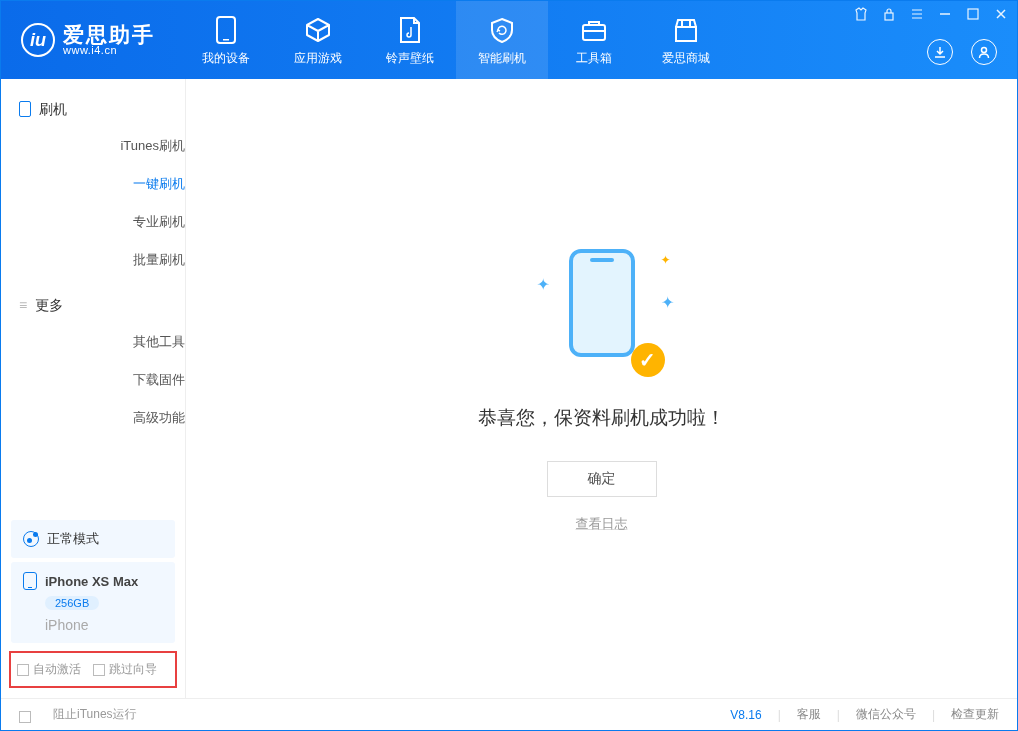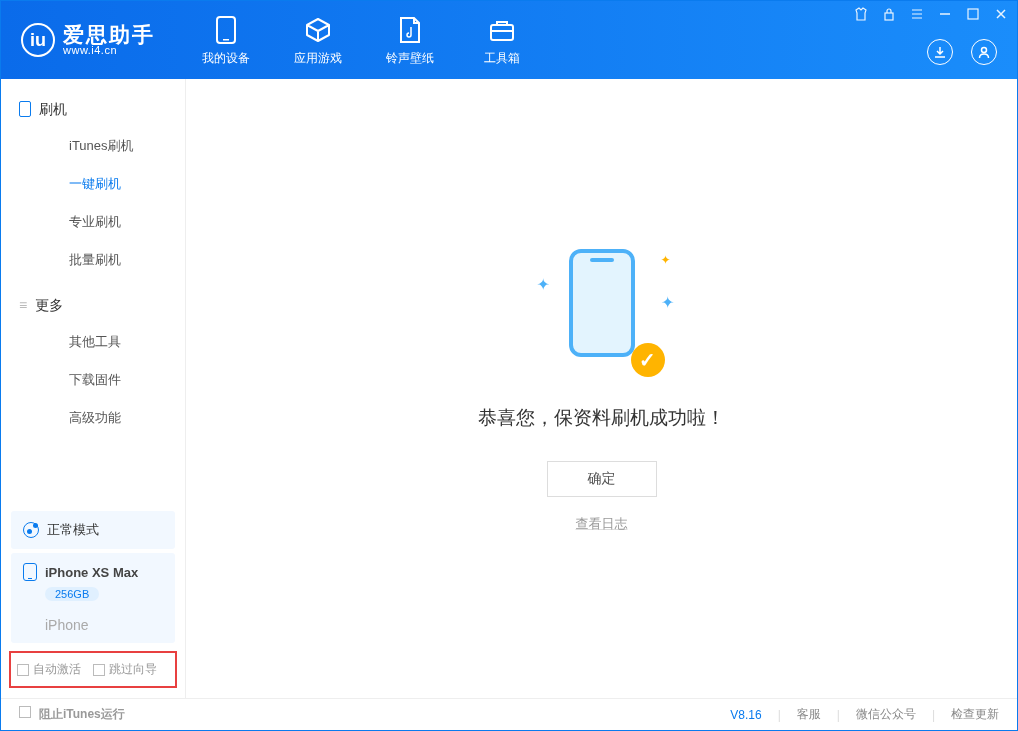--- a/index.html
+++ b/index.html
@@ -1,66 +1,66 @@
 <!DOCTYPE html>
 <html><head>
 <meta charset="utf-8">
 <style>
 * { margin: 0; padding: 0; box-sizing: border-box; font-family: "Microsoft YaHei", "PingFang SC", sans-serif; }
 body { width: 1018px; height: 731px; background: #fff; overflow: hidden; border: 1px solid #0a7bee; display: flex; flex-direction: column; }
 .header { height: 78px; background: linear-gradient(90deg, #0a6bea, #1a8dfb); display: flex; align-items: center; padding: 0 10px 0 20px; color: #fff; position: relative; }
 .logo-wrap { display: flex; align-items: center; gap: 8px; margin-right: 25px; }
-.logo-circle { width: 34px; height: 34px; border: 2.5px solid #fff; border-radius: 50%; display: flex; align-items: center; justify-content: center; font-weight: bold; font-size: 18px; }
+.logo-circle { width: 34px; height: 34px; border: 2.5px solid #fff; border-radius: 50%; display: flex; align-items: center; justify-content: center; font-weight: bold; font-size: 18px; font-style: italic; }
 .logo-text { display: flex; flex-direction: column; line-height: 1; }
 .logo-title { font-size: 21px; font-weight: 600; letter-spacing: 2px; }
 .logo-sub { font-size: 11px; letter-spacing: 0.5px; }
 .nav { display: flex; height: 100%; }
 .nav-item { width: 92px; height: 100%; display: flex; flex-direction: column; align-items: center; justify-content: center; gap: 4px; cursor: pointer; }
 .nav-item.active { background: rgba(255,255,255,0.12); }
 .nav-icon { width: 32px; height: 32px; display: flex; align-items: center; justify-content: center; }
 .nav-label { font-size: 12px; }
 .window-controls { position: absolute; right: 8px; top: 5px; display: flex; gap: 12px; align-items: center; }
 .window-controls div { width: 16px; height: 16px; display: flex; align-items: center; justify-content: center; cursor: pointer; opacity: 0.9; }
 .header-right-icons { position: absolute; right: 20px; bottom: 14px; display: flex; gap: 18px; }
 .header-right-icons div { width: 26px; height: 26px; border: 1.8px solid #fff; border-radius: 50%; display: flex; align-items: center; justify-content: center; cursor: pointer; }
 .body-wrap { flex: 1; display: flex; overflow: hidden; }
 .sidebar { width: 185px; border-right: 1px solid #eee; display: flex; flex-direction: column; padding-top: 14px; }
 .side-group-title { display: flex; align-items: flex-start; gap: 8px; padding: 8px 18px; font-size: 14px; color: #333; font-weight: 500; }
 .side-device-icon { width: 12px; height: 16px; border: 1.5px solid #0a7bee; border-radius: 2px; display: inline-block; }
 .side-more-icon { color: #bbb; font-size: 14px; }
-.side-items { padding: 0 0 10px 28px; }
+.side-items { padding: 0 0 10px 28px; text-align: right; }
 .side-item { padding: 10px 0 10px 40px; font-size: 13px; color: #555; cursor: pointer; }
 .side-item.active { color: #0a7bee; }
 .side-bottom { margin-top: auto; }
 .mode-row { margin: 4px 10px; padding: 10px 12px; background: #f2f8ff; border-radius: 3px; display: flex; align-items: center; gap: 8px; font-size: 13px; color: #333; }
 .mode-icon { width: 16px; height: 16px; border: 1.5px solid #0a7bee; border-radius: 50%; display: flex; align-items: center; justify-content: center; }
 .mode-icon::before { content: ""; width: 5px; height: 5px; background: #0a7bee; border-radius: 50%; margin-left: -3px; margin-top: 3px; box-shadow: 6px -6px 0 0 #0a7bee; }
 .device-row { margin: 4px 10px 8px; padding: 10px 12px; background: #f2f8ff; border-radius: 3px; }
 .device-name-line { display: flex; align-items: center; gap: 8px; font-size: 13px; font-weight: 600; color: #444; }
 .device-phone-icon { width: 14px; height: 18px; border: 1.5px solid #0a7bee; border-radius: 3px; display: flex; align-items: flex-end; justify-content: center; }
 .device-phone-icon::after { content: ""; width: 4px; height: 1.5px; background: #0a7bee; margin-bottom: 1px; }
-.device-storage { display: inline-block; margin: 6px 0 12px 22px; padding: 1px 10px; background: #e0f0ff; border-radius: 10px; font-size: 11px; color: #0a7bee; }
+.device-storage { display: inline-block; margin: 6px 0 3px 22px; padding: 1px 10px; background: #e0f0ff; border-radius: 10px; font-size: 11px; color: #0a7bee; }
 .device-type { margin: 4px 0 0 22px; font-size: 14px; color: #aaa; }
 .checkbox-row { margin: 8px 8px 10px; padding: 8px 6px; border: 2px solid #e84040; display: flex; gap: 12px; align-items: center; }
 .cbox { display: flex; align-items: center; gap: 4px; font-size: 12px; color: #999; cursor: pointer; }
 .cbox-sq { width: 12px; height: 12px; border: 1px solid #bbb; }
 .content { flex: 1; display: flex; flex-direction: column; align-items: center; justify-content: center; position: relative; }
 .phone-illustration { position: relative; width: 110px; height: 130px; margin-bottom: 30px; }
 .phone-body { width: 66px; height: 108px; border: 4px solid #4db1f8; border-radius: 12px; background: #e3f4fe; position: absolute; left: 22px; top: 4px; }
 .phone-body::before { content: ""; position: absolute; left: 50%; top: 5px; transform: translateX(-50%); width: 24px; height: 4px; background: #4db1f8; border-radius: 2px; }
 .checkmark-badge { position: absolute; right: -8px; bottom: -2px; width: 34px; height: 34px; background: #ffb400; border-radius: 50%; display: flex; align-items: center; justify-content: center; color: #fff; font-size: 20px; font-weight: bold; }
 .sparkle { position: absolute; color: #4db1f8; font-size: 16px; }
 .sparkle.s1 { left: -10px; top: 30px; }
 .sparkle.s2 { right: -14px; top: 8px; color: #ffb400; font-size: 12px; }
 .sparkle.s3 { right: -18px; top: 48px; }
 .success-title { font-size: 19px; color: #333; font-weight: 500; margin-bottom: 30px; }
 .confirm-btn { padding: 8px 40px; border: 1px solid #ddd; background: #fff; font-size: 14px; color: #555; cursor: pointer; margin-bottom: 18px; }
 .view-log-link { font-size: 13px; color: #999; cursor: pointer; text-decoration: underline; text-decoration-color: #ddd; }
 .footer { height: 32px; border-top: 1px solid #eee; display: flex; align-items: center; padding: 0 18px; font-size: 12px; color: #999; }
-.footer-left { display: flex; align-items: flex-start; gap: 8px; font-weight: bold; }
+.footer-left { display: flex; align-items: flex-end; gap: 22px; }
 .footer-right { margin-left: auto; display: flex; align-items: center; gap: 16px; }
 .footer-version { color: #0a7bee; }
 .footer-divider { color: #ddd; }
 .footer-link { color: #888; cursor: pointer; }
 </style>
 </head>
 <body>
 
 <div class="header">
   <div class="logo-wrap">
@@ -90,28 +90,46 @@
     </div>
     <div class="nav-item">
       <div class="nav-icon">
           <svg width="24" height="28" viewBox="0 0 24 28">
             <path d="M3 2 L16 2 L21 7 L21 26 L3 26 Z M16 2 L16 7 L21 7" fill="none" stroke="#fff" stroke-width="2"></path>
             <path d="M13 11 L13 19 A2 2 0 1 1 11 17" fill="none" stroke="#fff" stroke-width="1.5"></path>
           </svg>
         </div>
       <span class="nav-label">铃声壁纸</span>
     </div>
+    <div class="nav-item active">
+      <div class="nav-icon">
+          <svg width="28" height="28" viewBox="0 0 28 28">
+            <path d="M14 3 L24 7 L24 14 C24 20 19 24 14 26 C9 24 4 20 4 14 L4 7 Z" fill="none" stroke="#fff" stroke-width="2"></path>
+            <path d="M10 14 A4 4 0 1 1 11 17" fill="none" stroke="#fff" stroke-width="1.5"></path>
+            <path d="M9 16 L10 14 L12 15" fill="none" stroke="#fff" stroke-width="1.5"></path>
+          </svg>
+        </div>
+      <span class="nav-label">智能刷机</span>
+    </div>
     <div class="nav-item">
       <div class="nav-icon">
           <svg width="28" height="24" viewBox="0 0 28 24">
             <rect x="3" y="7" width="22" height="15" rx="2" fill="none" stroke="#fff" stroke-width="2"></rect>
             <path d="M9 7 L9 4 L19 4 L19 7 M3 13 L25 13" fill="none" stroke="#fff" stroke-width="2"></path>
           </svg>
         </div>
       <span class="nav-label">工具箱</span>
+    </div>
+    <div class="nav-item">
+      <div class="nav-icon">
+          <svg width="28" height="26" viewBox="0 0 28 26">
+            <path d="M4 10 L24 10 L24 24 L4 24 Z M4 10 L6 3 L22 3 L24 10 M10 3 L10 10 M18 3 L18 10" fill="none" stroke="#fff" stroke-width="2"></path>
+          </svg>
+        </div>
+      <span class="nav-label">爱思商城</span>
     </div>
   </div>
   <div class="header-right-icons">
     <div>
         <svg width="14" height="14" viewBox="0 0 14 14">
           <path d="M7 2 L7 9 M4 6 L7 9 L10 6 M2 12 L12 12" stroke="#fff" stroke-width="1.5" fill="none"></path>
         </svg>
       </div>
     <div>
         <svg width="14" height="14" viewBox="0 0 14 14">

